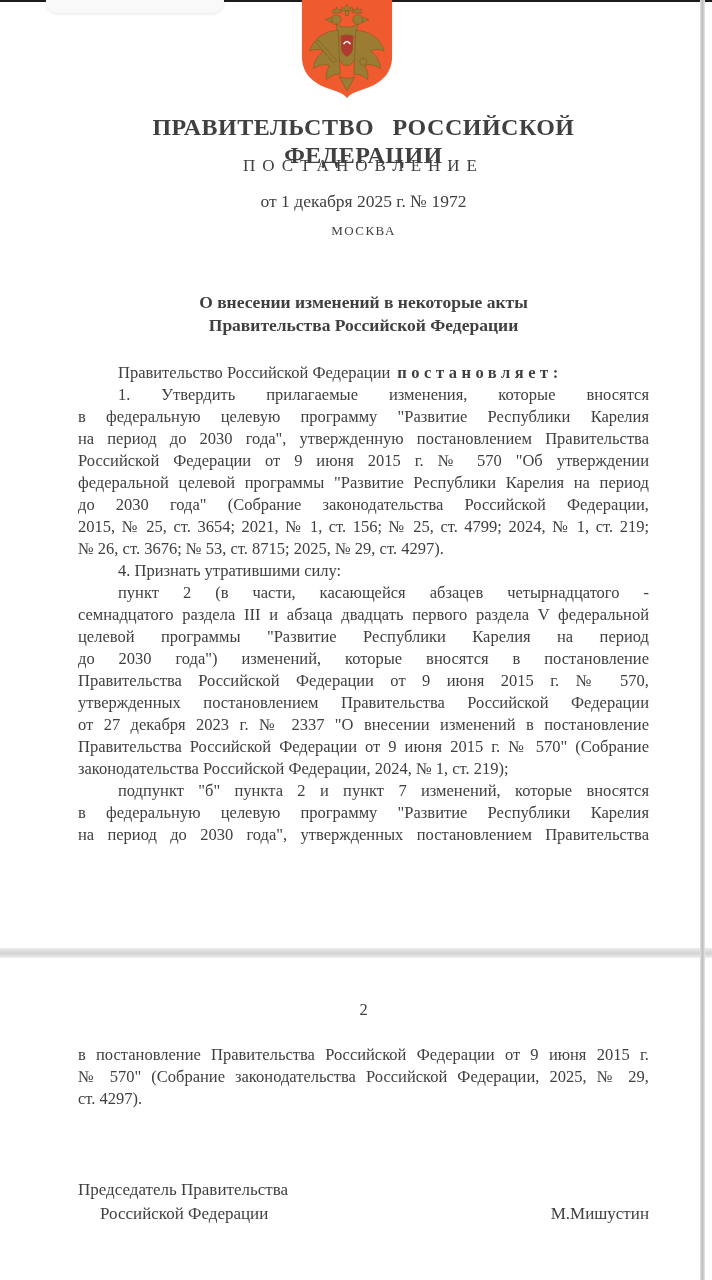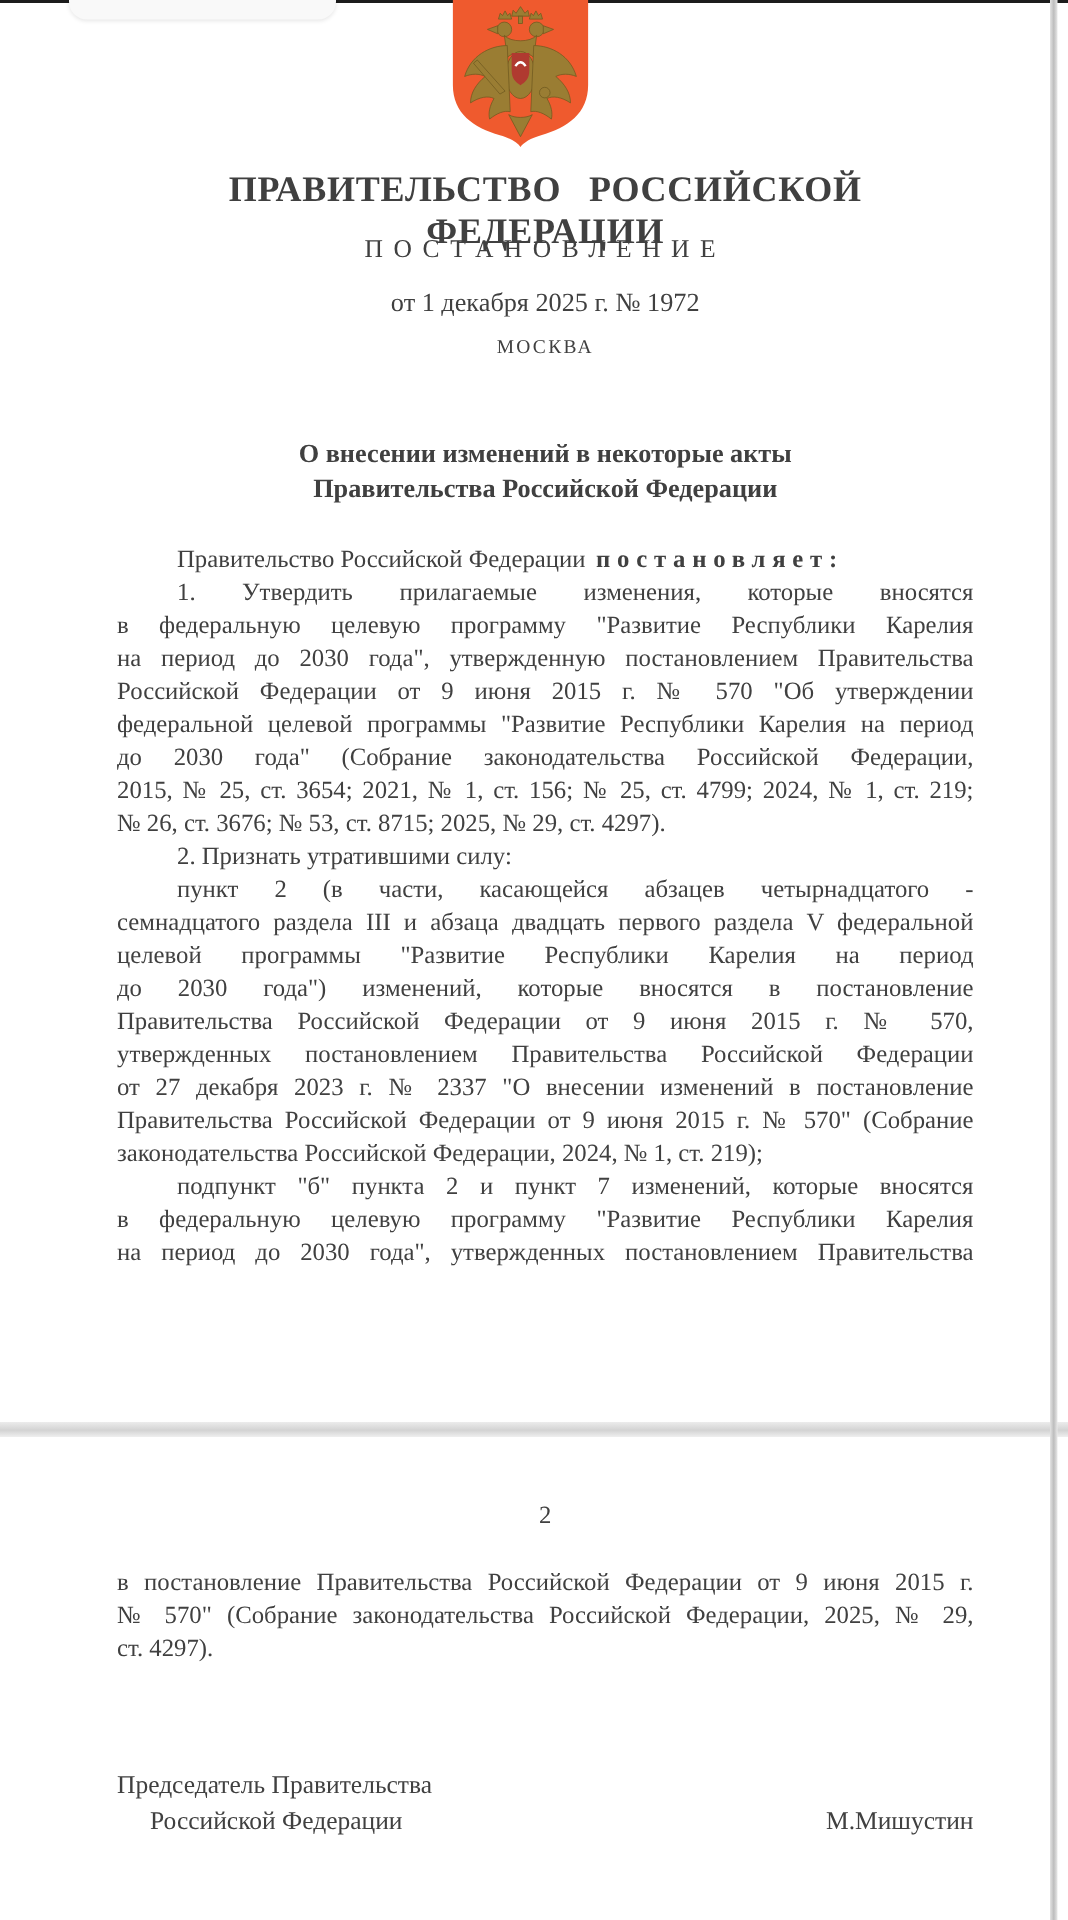--- a/index.html
+++ b/index.html
@@ -88,21 +88,21 @@
       <span>Правительство Российской Федерации</span><span class="verb">постановляет:</span>
     </div>
     <div class="ln ind">1. Утвердить прилагаемые изменения, которые вносятся</div>
     <div class="ln">в федеральную целевую программу "Развитие Республики Карелия</div>
     <div class="ln">на период до 2030 года", утвержденную постановлением Правительства</div>
     <div class="ln">Российской Федерации от 9 июня 2015 г. № 570 "Об утверждении</div>
     <div class="ln">федеральной целевой программы "Развитие Республики Карелия на период</div>
     <div class="ln">до 2030 года" (Собрание законодательства Российской Федерации,</div>
     <div class="ln">2015, № 25, ст. 3654; 2021, № 1, ст. 156; № 25, ст. 4799; 2024, № 1, ст. 219;</div>
     <div class="ln endl">№ 26, ст. 3676; № 53, ст. 8715; 2025, № 29, ст. 4297).</div>
-    <div class="ln ind leftl">2. Признать утратившими силу:</div>
+    <div class="ln ind leftl">4. Признать утратившими силу:</div>
     <div class="ln ind">пункт 2 (в части, касающейся абзацев четырнадцатого -</div>
     <div class="ln">семнадцатого раздела III и абзаца двадцать первого раздела V федеральной</div>
     <div class="ln">целевой программы "Развитие Республики Карелия на период</div>
     <div class="ln">до 2030 года") изменений, которые вносятся в постановление</div>
     <div class="ln">Правительства Российской Федерации от 9 июня 2015 г. № 570,</div>
     <div class="ln">утвержденных постановлением Правительства Российской Федерации</div>
     <div class="ln">от 27 декабря 2023 г. № 2337 "О внесении изменений в постановление</div>
     <div class="ln">Правительства Российской Федерации от 9 июня 2015 г. № 570" (Собрание</div>
     <div class="ln endl">законодательства Российской Федерации, 2024, № 1, ст. 219);</div>
     <div class="ln ind">подпункт "б" пункта 2 и пункт 7 изменений, которые вносятся</div>

